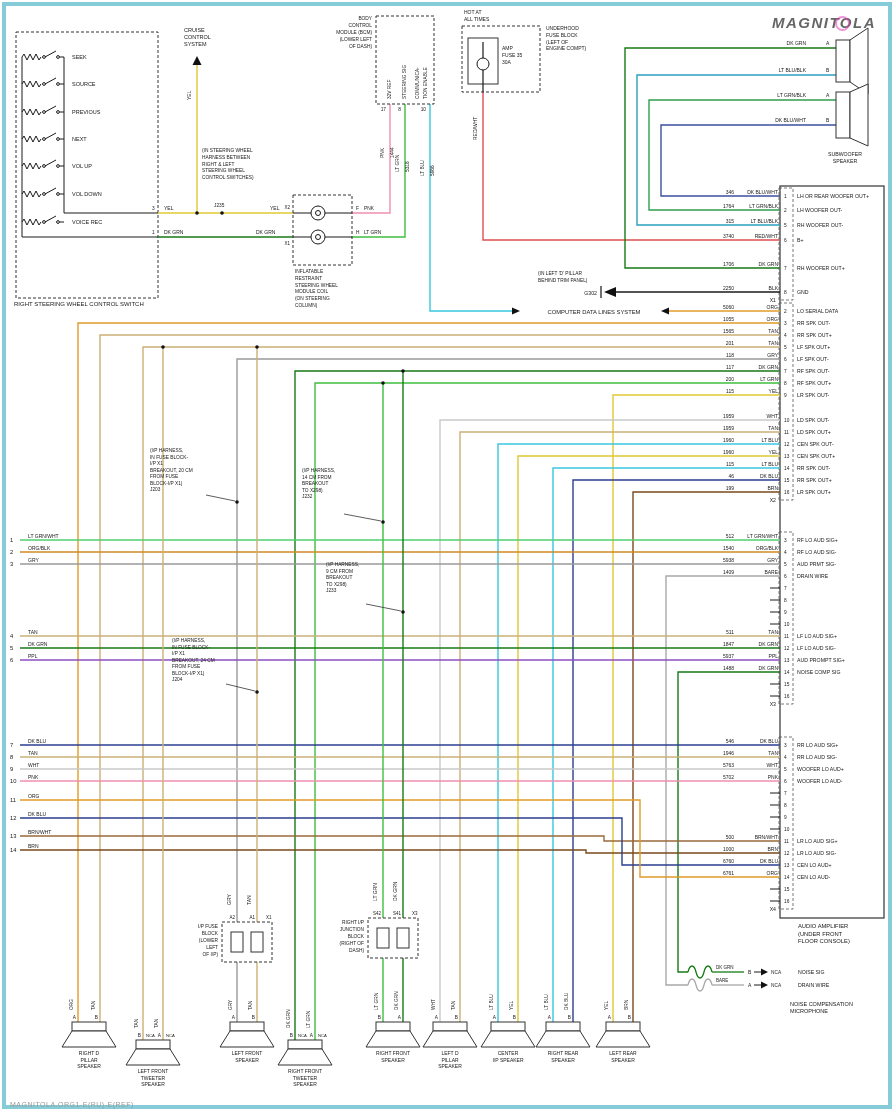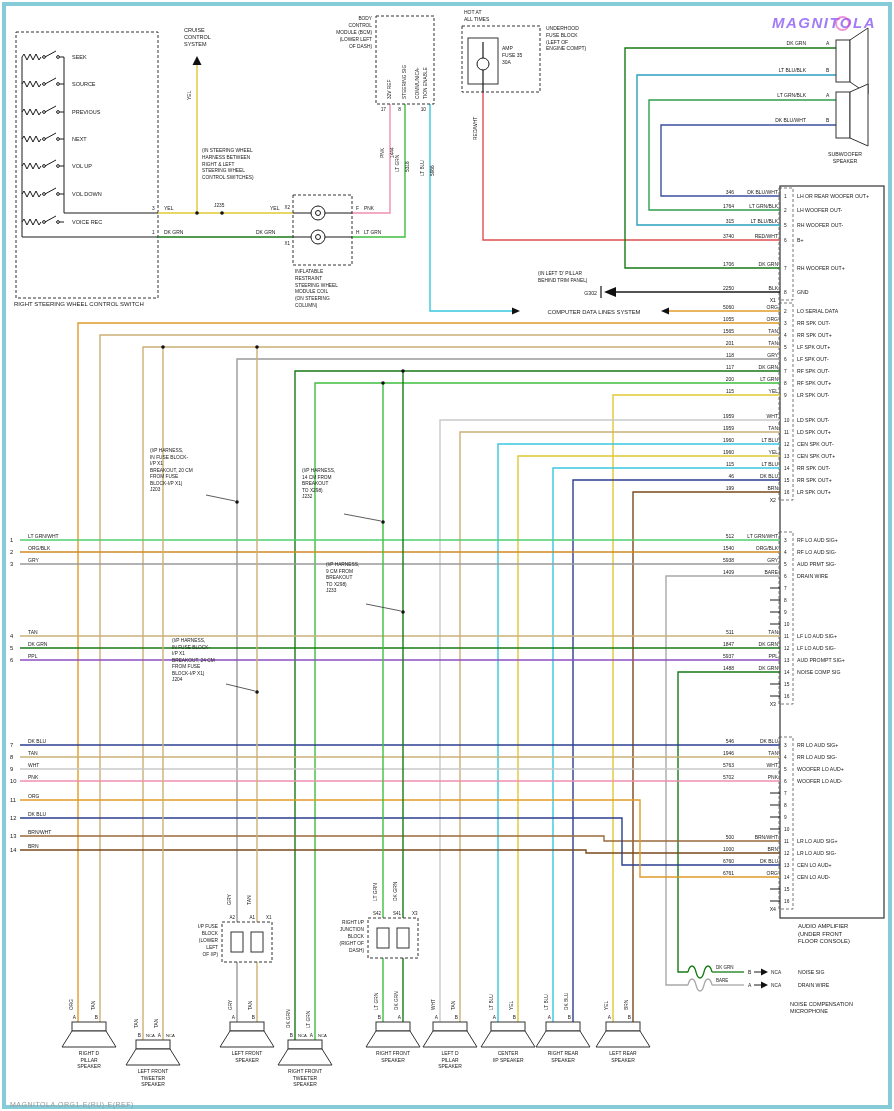--- a/index.html
+++ b/index.html
@@ -1,20 +1,20 @@
 <!DOCTYPE html>
 <html><head>
 <meta charset="utf-8">
 <style>
   html,body{margin:0;padding:0;background:#e8e8e8;}
   #page{position:relative;width:894px;height:1111px;background:#fff;overflow:hidden;
         font-family:"Liberation Sans",sans-serif;}
   svg{position:absolute;left:0;top:0;}
   svg text{font-family:"Liberation Sans",sans-serif;}
-  .watermark{position:absolute;top:14px;right:18px;color:#8b5cf6;font-weight:bold;font-style:italic;
+  .watermark{position:absolute;top:14px;right:18px;color:#404040;font-weight:bold;font-style:italic;
              font-size:15px;letter-spacing:1.5px;opacity:.8;}
   .wm-ring{position:absolute;top:16px;right:44px;width:11px;height:11px;border:2px solid #e23cb4;
            border-radius:50%;opacity:.55;}
   .footer{position:absolute;bottom:3px;left:10px;font-size:7px;color:#999;letter-spacing:.5px;}
   .sidecode{position:absolute;left:1px;bottom:30px;font-size:6px;color:#999;
             transform:rotate(-90deg);transform-origin:left bottom;}
 </style>
 </head>
 <body>
 

